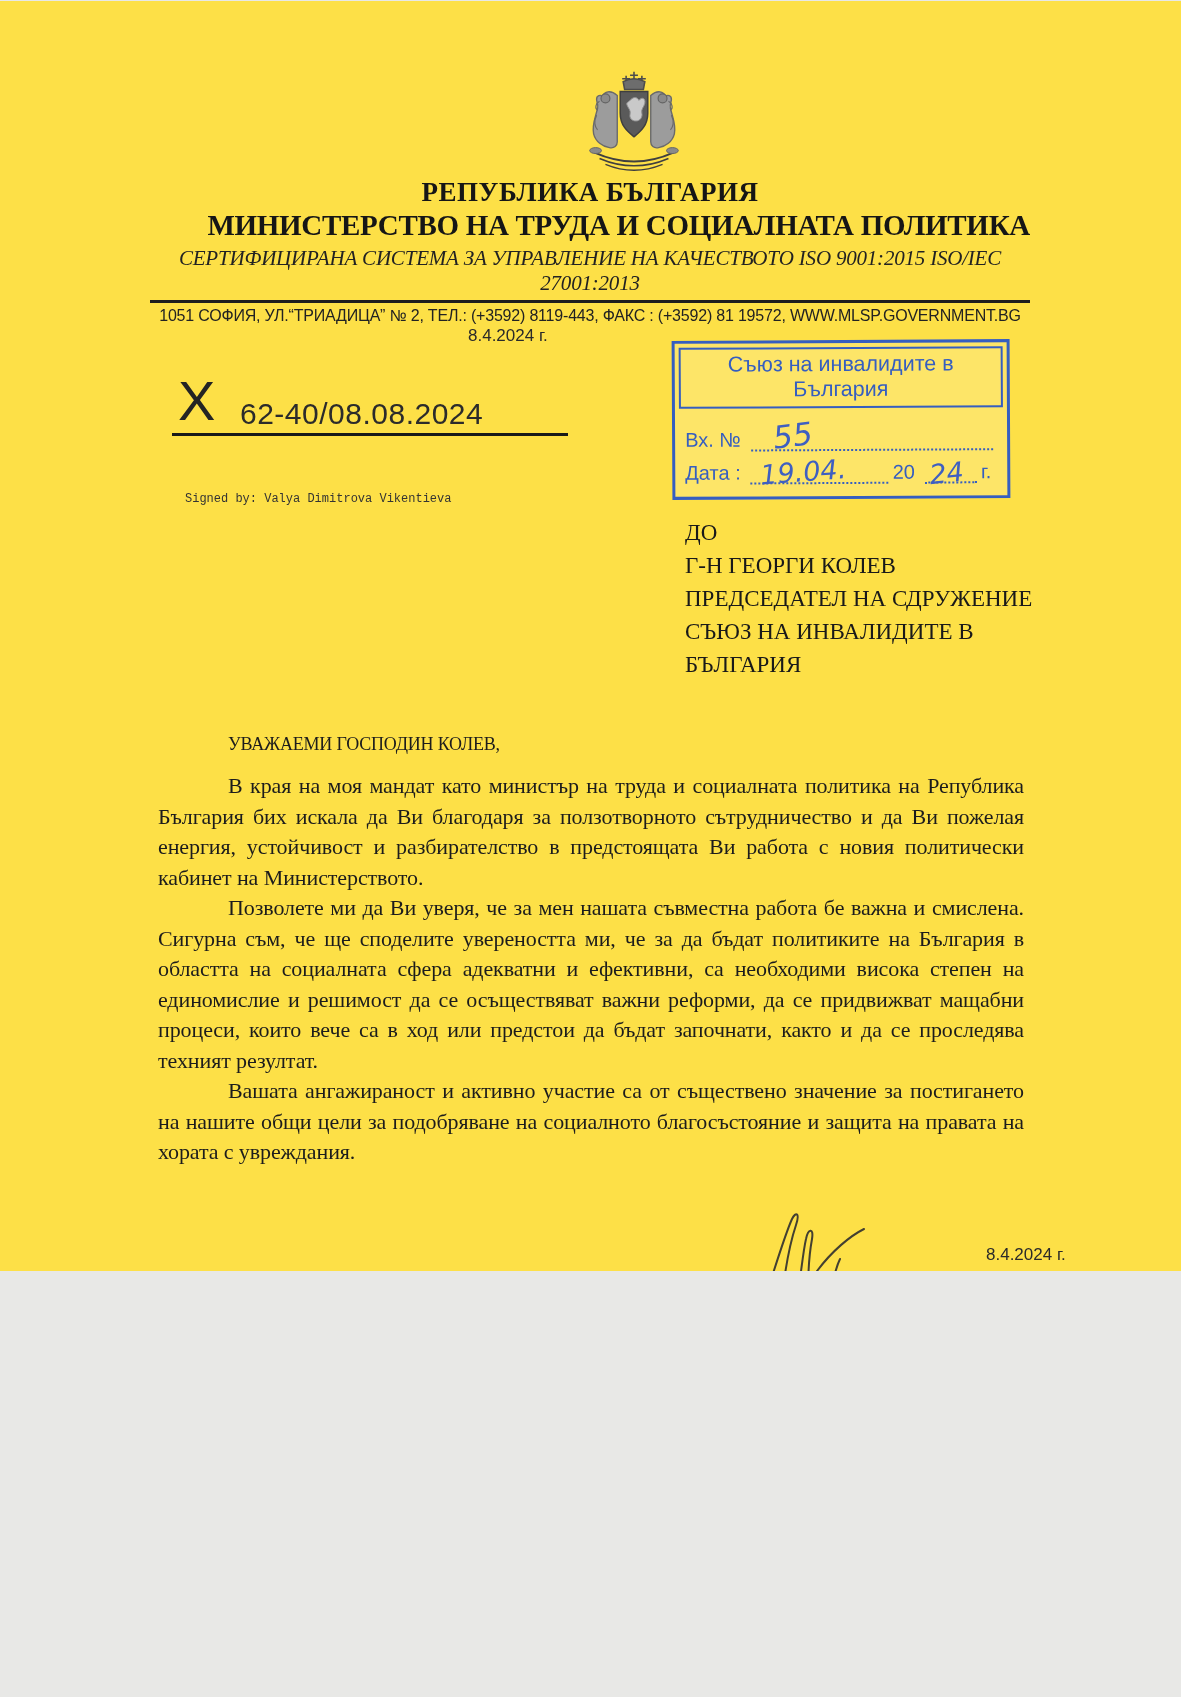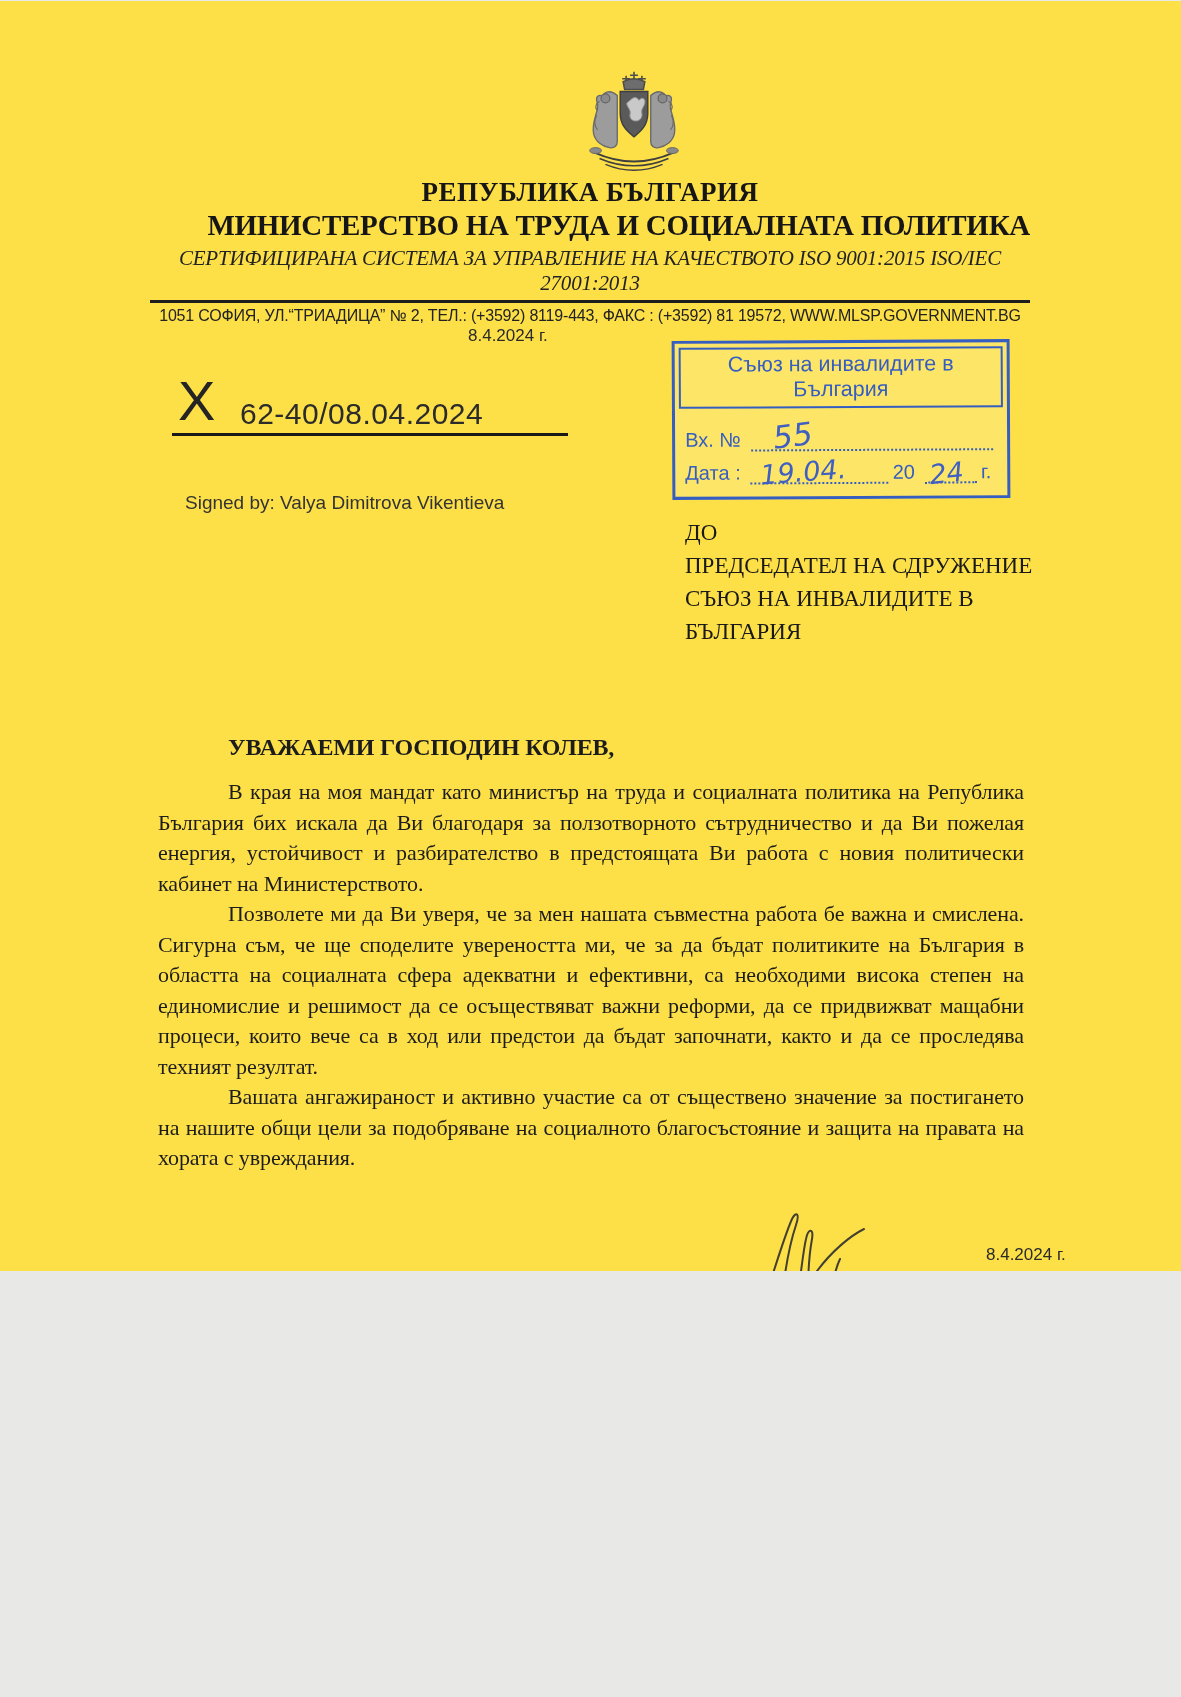--- a/index.html
+++ b/index.html
@@ -13,21 +13,21 @@
   .lh{position:absolute; left:150px; top:176px; width:880px; text-align:center;}
   .lh-republic{font-size:27px; font-weight:bold; letter-spacing:.5px; color:#161616;}
   .lh-ministry{font-size:29px; font-weight:bold; letter-spacing:-.3px; margin-top:1px; color:#161616;text-align:right;}
   .lh-cert{font-size:21px; font-style:italic; margin-top:4px; color:#222; letter-spacing:-.2px;}
   .lh-rule{height:0; border-top:3.5px solid #1e1e1e; margin-top:4px;}
   .lh-address{font-family:"Liberation Sans", sans-serif; font-size:16px; margin-top:4px; color:#222; letter-spacing:-.2px;}
   .date-top{position:absolute; left:468px; top:325px; font-family:"Liberation Sans", sans-serif; font-size:17px; color:#2a2a2a;}
   .x-top{position:absolute; left:178px; top:372px; font-family:"Liberation Sans", sans-serif; font-size:56px; font-weight:500; color:#242424; line-height:1;}
   .ref-num{position:absolute; left:240px; top:396px; font-family:"Liberation Sans", sans-serif; font-size:30px; color:#2b2b2b; letter-spacing:.5px;}
   .sigline-top{position:absolute; left:172px; top:432px; width:396px; height:3px; background:#191919;}
-  .signedby-top{position:absolute; left:185px; top:491px; font-family:Liberation Sans, sans-serif; font-size:19px; color:#333;}
+  .signedby-top{position:absolute; left:185px; top:491px; font-family:Liberation Mono, monospace; font-size:12px; color:#333;}
   
   .rstamp{
     position:absolute; left:672px; top:339px; width:332px;
     border:3px solid #2553cb; color:#2553cb; background:rgba(255,255,255,.2);
     font-family:"Liberation Sans", sans-serif; transform:rotate(-.3deg); opacity:.92;
   }
   .rstamp-head{margin:4px; border:2px solid #2553cb; padding:3px 6px 4px; text-align:center; font-size:21.5px;}
   .rstamp-body{padding:6px 10px 12px;}
   .srow{display:flex; align-items:flex-end; margin-top:10px; font-size:20px;}
   .slabel{white-space:nowrap; padding-right:6px;}
@@ -38,21 +38,21 @@
     font-family:"DejaVu Sans", sans-serif; font-style:italic; font-weight:500;
     white-space:nowrap; line-height:1;
   }
   .hand-no{font-size:31px; transform:rotate(-7deg); left:22px; bottom:-2px;}
   .hand-date{font-size:27px; transform:rotate(-4deg); left:10px; bottom:-3px;}
   .hand-year{font-size:27px; transform:rotate(-6deg); left:4px; bottom:-5px;}
   
   .recipient{position:absolute; left:685px; top:515px; font-weight:normal; font-size:23px; line-height:33px; color:#191919;}
   
   .letter-body{position:absolute; left:158px; top:733px; width:866px;}
-  .salutation{font-weight:bold; font-size:24px; margin:0 0 16px 70px; letter-spacing:-.2px;}
+  .salutation{font-weight:normal; font-size:18px; margin:0 0 16px 70px; letter-spacing:-.2px;}
   .letter-body p{margin:0; font-size:22px; line-height:30.5px; text-align:justify; text-indent:70px; letter-spacing:-.1px;}
   
   .date-bottom{position:absolute; left:986px; top:1244px; font-family:"Liberation Sans", sans-serif; font-size:17px; color:#2a2a2a;}
   .x-bottom{position:absolute; left:700px; top:1291px; font-family:"Liberation Sans", sans-serif; font-size:48px; font-weight:500; color:#242424; line-height:1;}
   .scribble-black{position:absolute; left:722px; top:1200px; width:150px; height:150px;}
   .sigline-bottom{position:absolute; left:690px; top:1348px; width:396px; height:3px; background:#191919;}
   .min-name{position:absolute; left:697px; top:1319px; font-family:"Liberation Sans", sans-serif; font-size:20px; color:#2f2f2f; letter-spacing:.6px;}
   .min-title{position:absolute; left:697px; top:1387px; font-family:"Liberation Sans", sans-serif; font-size:20px; color:#2f2f2f;}
   .signedby-bottom{position:absolute; left:697px; top:1416px; font-family:Liberation Serif, serif; font-size:18.5px; color:#3a3a3a;}
   
@@ -101,21 +101,21 @@
   <div class="lh">
     <div class="lh-republic">РЕПУБЛИКА БЪЛГАРИЯ</div>
     <div class="lh-ministry">МИНИСТЕРСТВО НА ТРУДА И СОЦИАЛНАТА ПОЛИТИКА</div>
     <div class="lh-cert">СЕРТИФИЦИРАНА СИСТЕМА ЗА УПРАВЛЕНИЕ НА КАЧЕСТВОТО  ISO 9001:2015   ISO/IEC 27001:2013</div>
     <div class="lh-rule"></div>
     <div class="lh-address">1051 СОФИЯ, УЛ.“ТРИАДИЦА” № 2, ТЕЛ.: (+3592) 8119-443, ФАКС : (+3592) 81 19572, WWW.MLSP.GOVERNMENT.BG</div>
   </div>
 
   <div class="date-top">8.4.2024 г.</div>
   <div class="x-top">X</div>
-  <div class="ref-num">62-40/08.04.2024</div>
+  <div class="ref-num">62-40/08.08.2024</div>
   <div class="sigline-top"></div>
   <div class="signedby-top">Signed by: Valya Dimitrova Vikentieva</div>
 
   <div class="rstamp">
     <div class="rstamp-head">Съюз на инвалидите в България</div>
     <div class="rstamp-body">
       <div class="srow">
         <span class="slabel">Вх. №</span>
         <span class="dots">
           <span class="hand hand-no">55</span>
@@ -130,20 +130,21 @@
         <span class="dots dots-year">
           <span class="hand hand-year">24</span>
         </span>
         <span class="slabel">г.</span>
       </div>
     </div>
   </div>
 
   <div class="recipient">
     <div>ДО</div>
+    <div>Г-Н ГЕОРГИ КОЛЕВ</div>
     <div>ПРЕДСЕДАТЕЛ НА СДРУЖЕНИЕ</div>
     <div>СЪЮЗ НА ИНВАЛИДИТЕ В</div>
     <div>БЪЛГАРИЯ</div>
   </div>
 
   <div class="letter-body">
     <div class="salutation">УВАЖАЕМИ ГОСПОДИН КОЛЕВ,</div>
     <p>В края на моя мандат като министър на труда и социалната политика на Република България бих искала да Ви благодаря за ползотворното сътрудничество и да Ви пожелая енергия, устойчивост и разбирателство в предстоящата Ви работа с новия политически кабинет на Министерството.</p>
     <p>Позволете ми да Ви уверя, че за мен нашата съвместна работа бе важна и смислена. Сигурна съм, че ще споделите увереността ми, че за да бъдат политиките на България в областта на социалната сфера адекватни и ефективни, са необходими висока степен на единомислие и решимост да се осъществяват важни реформи, да се придвижват мащабни процеси, които вече са в ход или предстои да бъдат започнати, както и да се проследява техният резултат.</p>
     <p>Вашата ангажираност и активно участие са от съществено значение за постигането на нашите общи цели за подобряване на социалното благосъстояние и защита на правата на хората с увреждания.</p>

